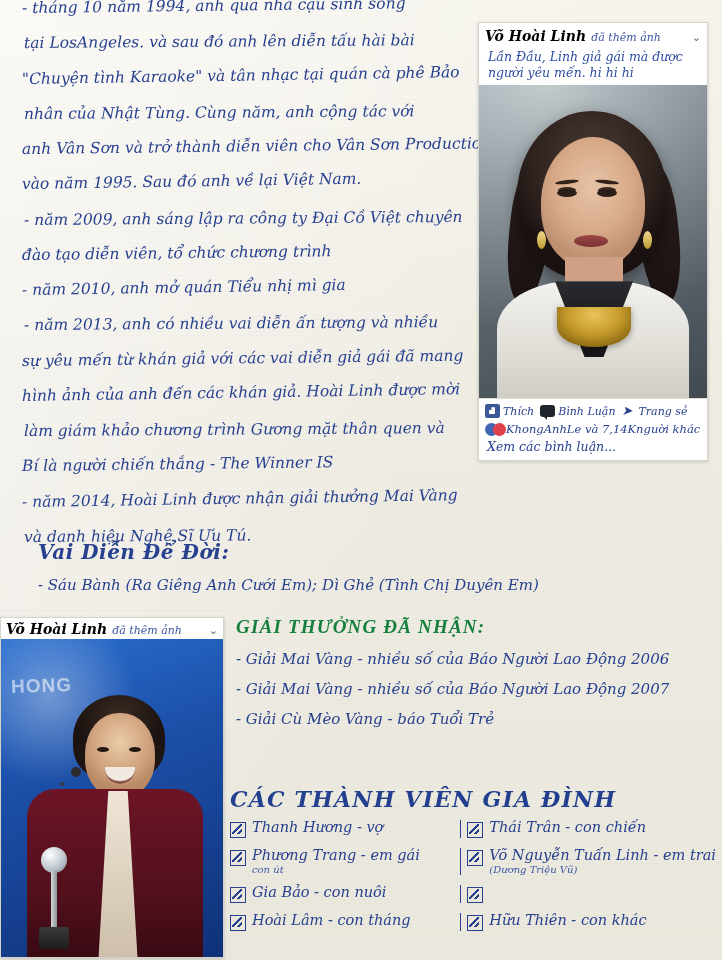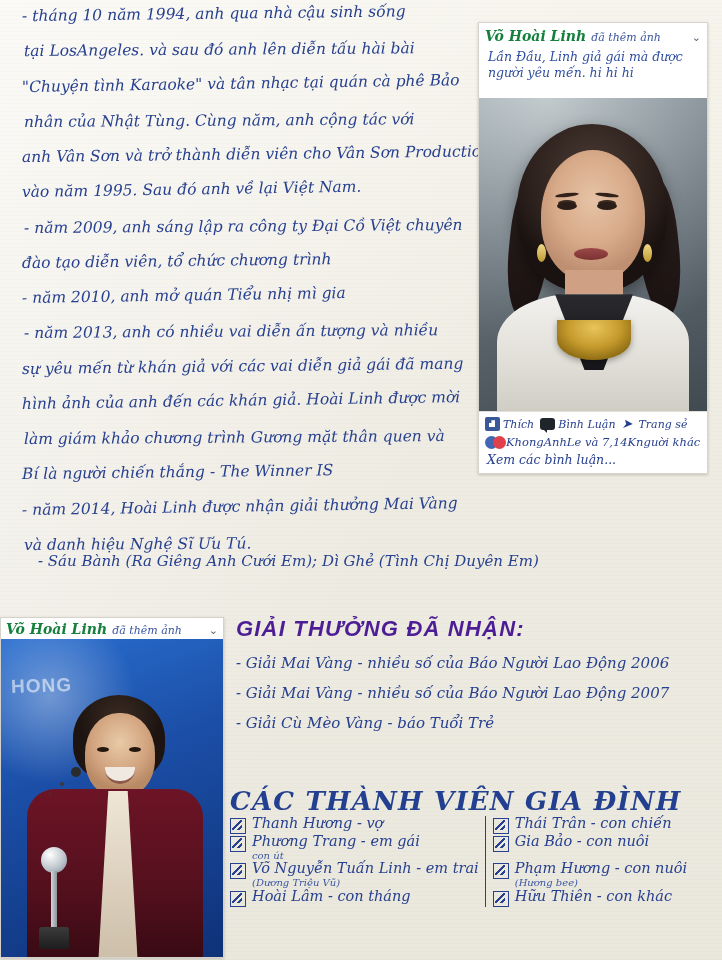--- a/index.html
+++ b/index.html
@@ -38,21 +38,21 @@
     font-size: 15.5px;
     line-height: 1.05;
     white-space: nowrap;
     transform-origin: left center;
   }
 
   
   #bio {
     position: absolute;
     left: 22px;
-    top: 8px;
+    top: 0;
     width: 452px;
   }
   #bio .hw-line {
     margin-bottom: 19px;
   }
   #bio .hw-line.i0 { transform: rotate(-0.7deg); }
   #bio .hw-line.i1 { transform: rotate(-0.4deg) translateX(2px); }
   #bio .hw-line.i2 { transform: rotate(-0.9deg); }
 
   
@@ -70,21 +70,21 @@
   }
   .fb-name-row {
     display: flex;
     align-items: baseline;
     gap: 5px;
   }
   .fb-name {
     font-family: "DejaVu Serif", serif;
     font-style: italic;
     font-weight: bold;
-    color: #15803d;
+    color: #000000;
     font-size: 14px;
   }
   .fb-sub {
     font-family: "DejaVu Serif", serif;
     font-style: italic;
     color: #3a55a0;
     font-size: 11px;
   }
   .fb-caret {
     margin-left: auto;
@@ -97,21 +97,21 @@
     color: #3b57a6;
     font-size: 11px;
     margin-top: 2px;
   }
   .fb-caption {
     font-family: "DejaVu Serif", serif;
     font-style: italic;
     color: #2f4ea0;
     font-size: 12.5px;
     line-height: 1.25;
-    padding: 3px 7px 18px 9px;
+    padding: 3px 7px 5px 9px;
   }
 
   
   .portrait {
     position: relative;
     width: 228px;
     height: 313px;
     overflow: hidden;
     background: #6c7a86;
   }
@@ -415,46 +415,48 @@
   }
 
   
   #awards {
     position: absolute;
     left: 236px;
     top: 616px;
     width: 478px;
   }
   .h-print {
-    font-family: Liberation Sans, sans-serif;
+    font-family: Liberation Serif, serif;
     font-style: italic;
     font-weight: bold;
-    color: #4c1d95;
-    font-size: 22px;
+    color: #15803d;
+    font-size: 19px;
     letter-spacing: 1.2px;
   }
   #awards .hw-line { margin-top: 14px; font-size: 15px; }
 
   #family {
     position: absolute;
     left: 230px;
     top: 786px;
     width: 486px;
   }
   .fam-title {
     font-family: "DejaVu Serif", serif;
     font-style: italic;
     font-weight: bold;
     color: #22408f;
-    font-size: 26px;
+    font-size: 22px;
     letter-spacing: 1.2px;
+    margin-bottom: 8px;
   }
   .fam-grid {
     display: grid;
     grid-template-columns: 1fr 14px 1fr;
+    row-gap: 10px;
   }
   .fam-cell {
     display: flex;
     align-items: flex-start;
     gap: 6px;
     font-family: "DejaVu Serif", serif;
     font-style: italic;
     color: #27408f;
     font-size: 14.5px;
     line-height: 1.08;
@@ -561,20 +563,21 @@
 
     <div class="fb-likes">
       <span class="ico-like-sm"></span>
       <span class="ico-love-sm"></span>
       <span>KhongAnhLe và 7,14Knguời khác</span>
     </div>
     <div class="fb-comments">Xem các bình luận...</div>
   </div>
 
   <div id="roles">
+    <div class="h-script">Vai Diễn Để Đời:</div>
     <div class="hw-line i1">- Sáu Bành (Ra Giêng Anh Cưới Em); Dì Ghẻ (Tình Chị Duyên Em)</div>
   </div>
 
   <div id="award-card">
     <div class="fb-head">
       <div class="fb-name-row">
         <span class="fb-name">Võ Hoài Linh</span>
         <span class="fb-sub">đã thêm ảnh</span>
         <span class="fb-caret">⌄</span>
       </div>
@@ -629,39 +632,35 @@
         <span class="box-ico"></span>
         <span>
           <span>Phương Trang - em gái</span>
           <span class="fam-sub">con út</span>
         </span>
       </div>
       <div class="fam-divider"></div>
       <div class="fam-cell">
         <span class="box-ico"></span>
         <span>
+          <span>Võ Nguyễn Tuấn Linh - em trai</span>
+          <span class="fam-sub">(Dương Triệu Vũ)</span>
+        </span>
+      </div>
+
+      <div class="fam-cell">
+        <span class="box-ico"></span>
+        <span>
           <span>Gia Bảo - con nuôi</span>
           <span class="fam-sub"></span>
         </span>
       </div>
-
-      <div class="fam-cell">
-        <span class="box-ico"></span>
-        <span>
-          <span>Võ Nguyễn Tuấn Linh - em trai</span>
-          <span class="fam-sub">(Dương Triệu Vũ)</span>
-        </span>
-      </div>
       <div class="fam-divider"></div>
       <div class="fam-cell">
         <span class="box-ico"></span>
-        <span>
-          <span>Phạm Hương - con nuôi</span>
-          <span class="fam-sub">(Hương bee)</span>
-        </span>
       </div>
 
       <div class="fam-cell">
         <span class="box-ico"></span>
         <span>
           <span>Hoài Lâm - con tháng</span>
           <span class="fam-sub"></span>
         </span>
       </div>
       <div class="fam-divider"></div>

